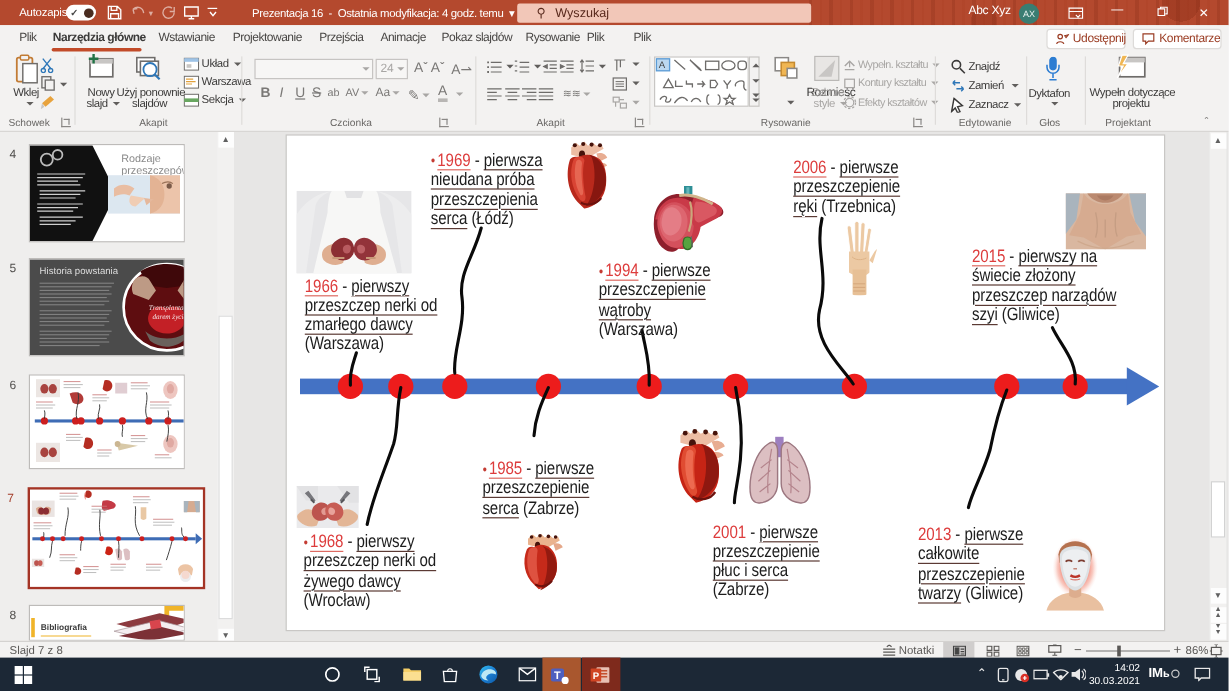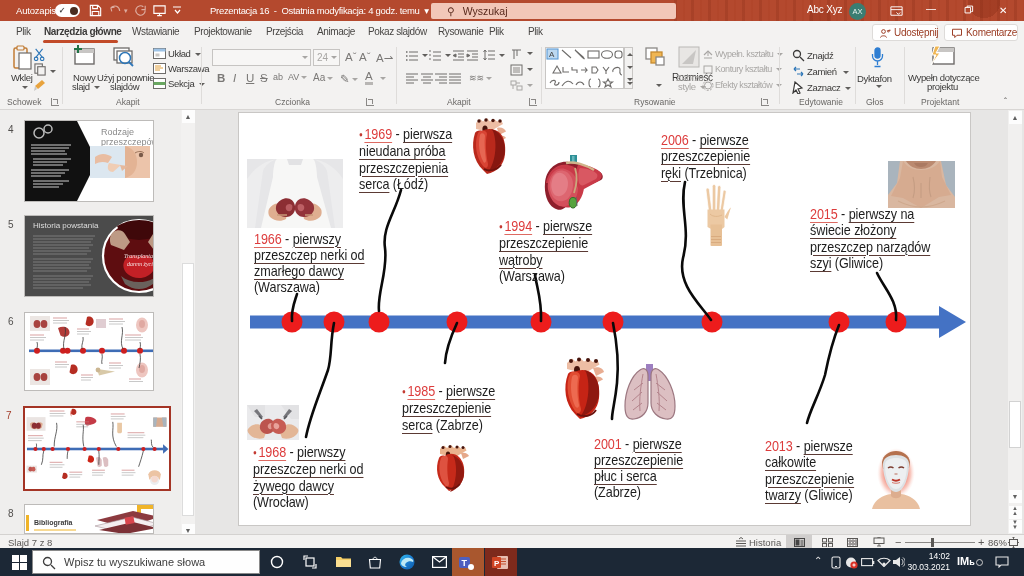--- a/index.html
+++ b/index.html
@@ -704,21 +704,21 @@
   <div class="sbtn" style="top:396px;font-size:6px;line-height:5px">▲<br>▲</div>
   <div class="sbtn" style="top:410px;font-size:6px;line-height:5px">▼<br>▼</div>
  </div>
 </div>
 
 <div id="statusbar">
  <div class="abs" style="left:8px;top:2px">Slajd 7 z 8</div>
  <svg class="abs" style="left:735px;top:2px" width="12" height="10" viewBox="0 0 12 10" stroke="#5a5856" fill="none">
         <path d="M1 4h10M1 6.5h10M1 9h10M4 2l2-1.5L8 2"></path>
       </svg>
- <div class="abs" style="left:749px;top:2px">Historia</div>
+ <div class="abs" style="left:749px;top:2px">Notatki</div>
  <div class="abs" style="left:786px;top:0;width:26px;height:14px;background:#d0cecd"></div>
  <svg class="abs" style="left:794px;top:2.5px" width="11" height="9" viewBox="0 0 11 9" fill="none" stroke="#444">
         <rect x="0.5" y="0.5" width="10" height="8"></rect>
         <rect x="2" y="2" width="3" height="5" fill="#444"></rect>
         <path d="M6.5 3h3M6.5 5h3M6.5 7h3"></path>
       </svg>
  <svg class="abs" style="left:822px;top:2.5px" width="11" height="9" viewBox="0 0 11 9" fill="none" stroke="#5a5856">
         <rect x="0.5" y="0.5" width="4" height="3.5"></rect>
         <rect x="6.5" y="0.5" width="4" height="3.5"></rect>
         <rect x="0.5" y="5.5" width="4" height="3.5"></rect>
@@ -744,24 +744,20 @@
 </div>
 
 <div id="taskbar">
 
  <svg class="abs" style="left:12px;top:7px" width="15" height="15" viewBox="0 0 15 15" fill="#fff">
         <rect x="0" y="0" width="7" height="7"></rect>
         <rect x="8" y="0" width="7" height="7"></rect>
         <rect x="0" y="8" width="7" height="7"></rect>
         <rect x="8" y="8" width="7" height="7"></rect>
       </svg>
- <div id="tsearch"><svg style="display:inline-block;vertical-align:-4px;margin:0 8px 0 9px" width="14" height="14" viewBox="0 0 14 14" fill="none" stroke="#3c3c3c" stroke-width="1.3">
-          <circle cx="5.5" cy="5.5" r="4"></circle>
-          <path d="M9 9l4 4"></path>
-        </svg>Wpisz tu wyszukiwane słowa</div>
  <svg class="abs" style="left:270px;top:7px" width="14" height="14" viewBox="0 0 14 14" fill="none" stroke="#fff" stroke-width="1.4">
         <circle cx="7" cy="7" r="5.5"></circle>
       </svg>
  <svg class="abs" style="left:303px;top:7px" width="14" height="14" viewBox="0 0 14 14" fill="none" stroke="#fff" stroke-width="1.2">
         <rect x="3" y="3" width="8" height="8"></rect>
         <path d="M1 5V1h4M13 9v4H9"></path>
       </svg>
  <svg class="abs" style="left:336px;top:8px" width="15" height="12" viewBox="0 0 15 12">
         <path d="M0 1h5l1.5 1.5H15V11H0z" fill="#f6cf67"></path>
         <path d="M0 4h15v7H0z" fill="#fbdf91"></path>

